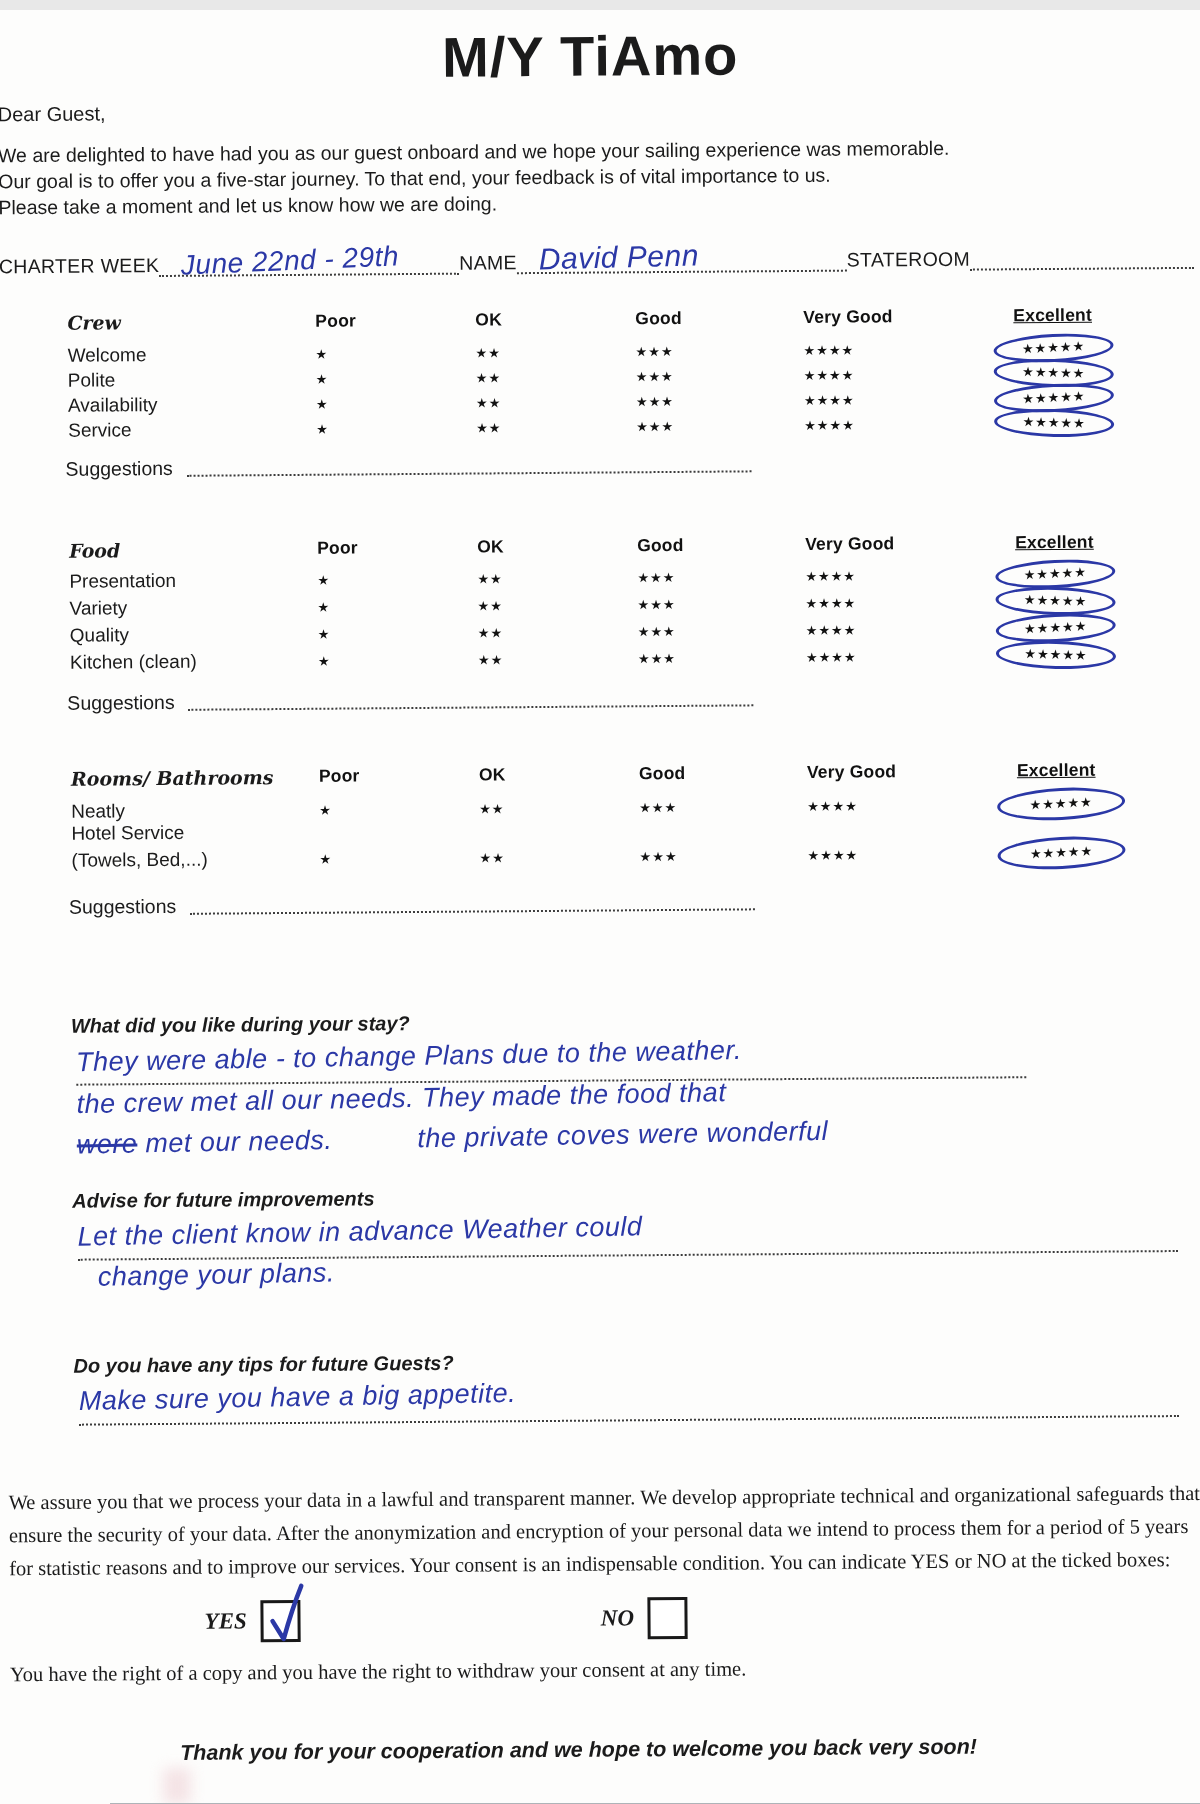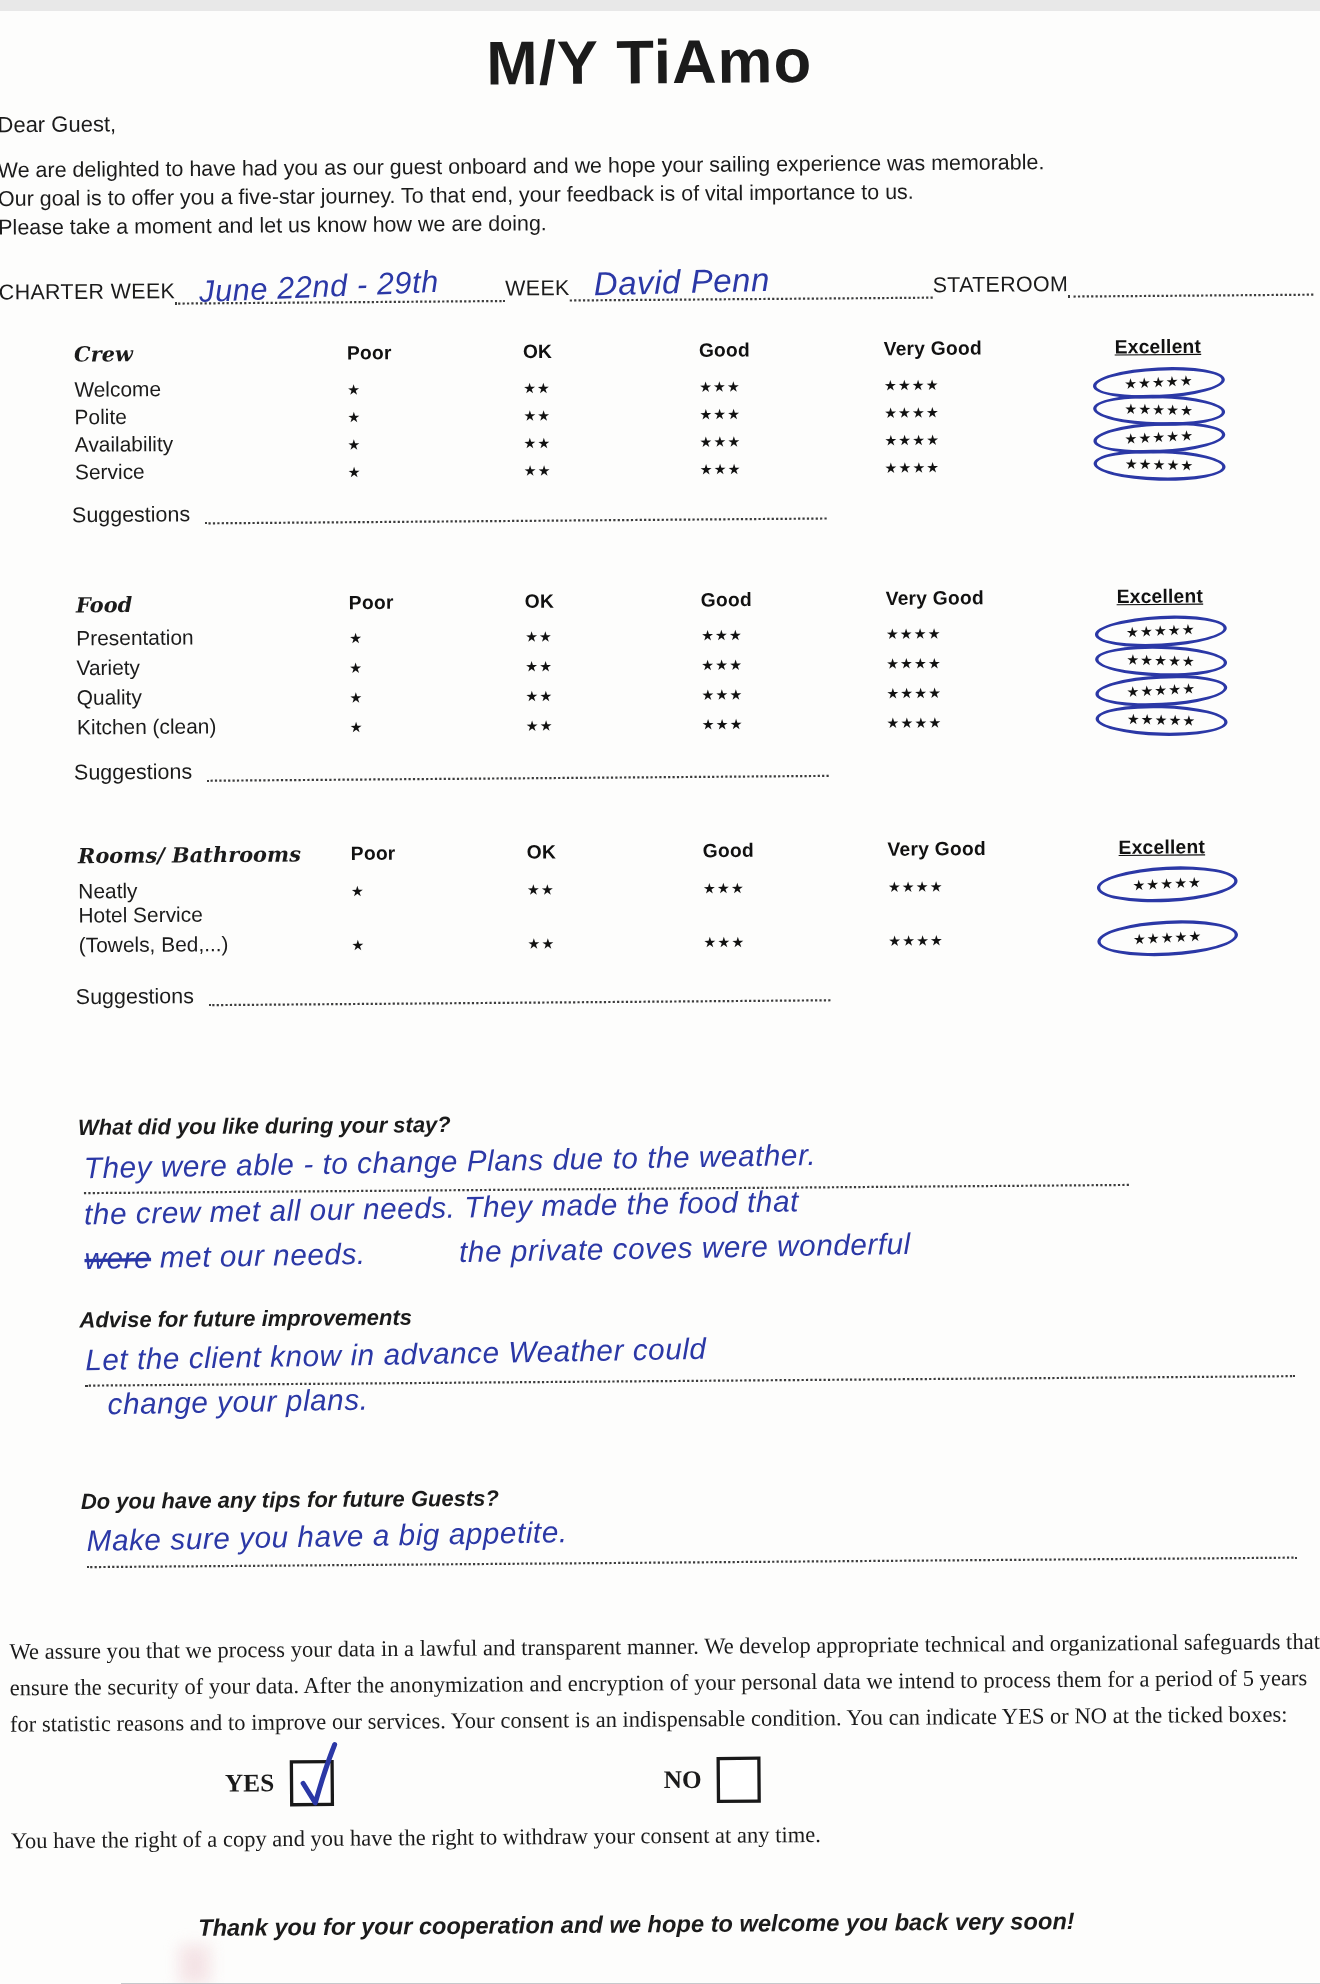--- a/index.html
+++ b/index.html
@@ -63,21 +63,21 @@
   .ans-line .hw { font-size:27px; white-space:nowrap; transform:rotate(-0.6deg); display:inline-block; }
   .ans-line.dotted { border-bottom:2px dotted #3c3c3c; }
   .ans-line.w1 { width:950px; }
   .ans-line.w2 { width:1100px; }
   .struck { text-decoration:line-through; text-decoration-thickness:3px; }
   .gap-part { margin-left:85px; }
 
   
   .privacy { margin-top:60px; font-family:"Liberation Serif", serif; font-size:20.5px; line-height:33px; }
   .consent { display:flex; align-items:center; margin:14px 0 0 192px; height:48px; }
-  .consent-label { font-family:"Liberation Serif", serif; font-weight:bold; font-size:23px; }
+  .consent-label { font-family:"Liberation Serif", serif; font-weight:bold; font-style:italic; font-size:23px; }
   .checkbox { position:relative; display:inline-block; width:34px; height:36px;
               border:3px solid #191919; margin-left:14px; background:#fff; }
   .checkbox .tick { position:absolute; left:-2px; bottom:-6px; overflow:visible; }
   .consent-label.no { margin-left:300px; }
   .rights { margin-top:16px; font-family:"Liberation Serif", serif; font-size:20.5px; }
 
   .closing { margin-top:56px; width:1130px; text-align:center;
              font-size:21.5px; font-weight:bold; font-style:italic; }
 
   
@@ -99,21 +99,21 @@
       <div>We are delighted to have had you as our guest onboard and we hope your sailing experience was memorable.</div>
       <div>Our goal is to offer you a five-star journey. To that end, your feedback is of vital importance to us.</div>
       <div>Please take a moment and let us know how we are doing.</div>
     </div>
 
     <div class="charter-row">
       <span class="lbl">CHARTER WEEK</span>
       <span class="fill cw">
         <span class="hw">June 22nd - 29th</span>
       </span>
-      <span class="lbl">WEEK</span>
+      <span class="lbl">NAME</span>
       <span class="fill nm">
         <span class="hw">David Penn</span>
       </span>
       <span class="lbl">STATEROOM</span>
       <span class="fill sr">
         <span class="hw"></span>
       </span>
     </div>
 
     <div class="rtable crew">

